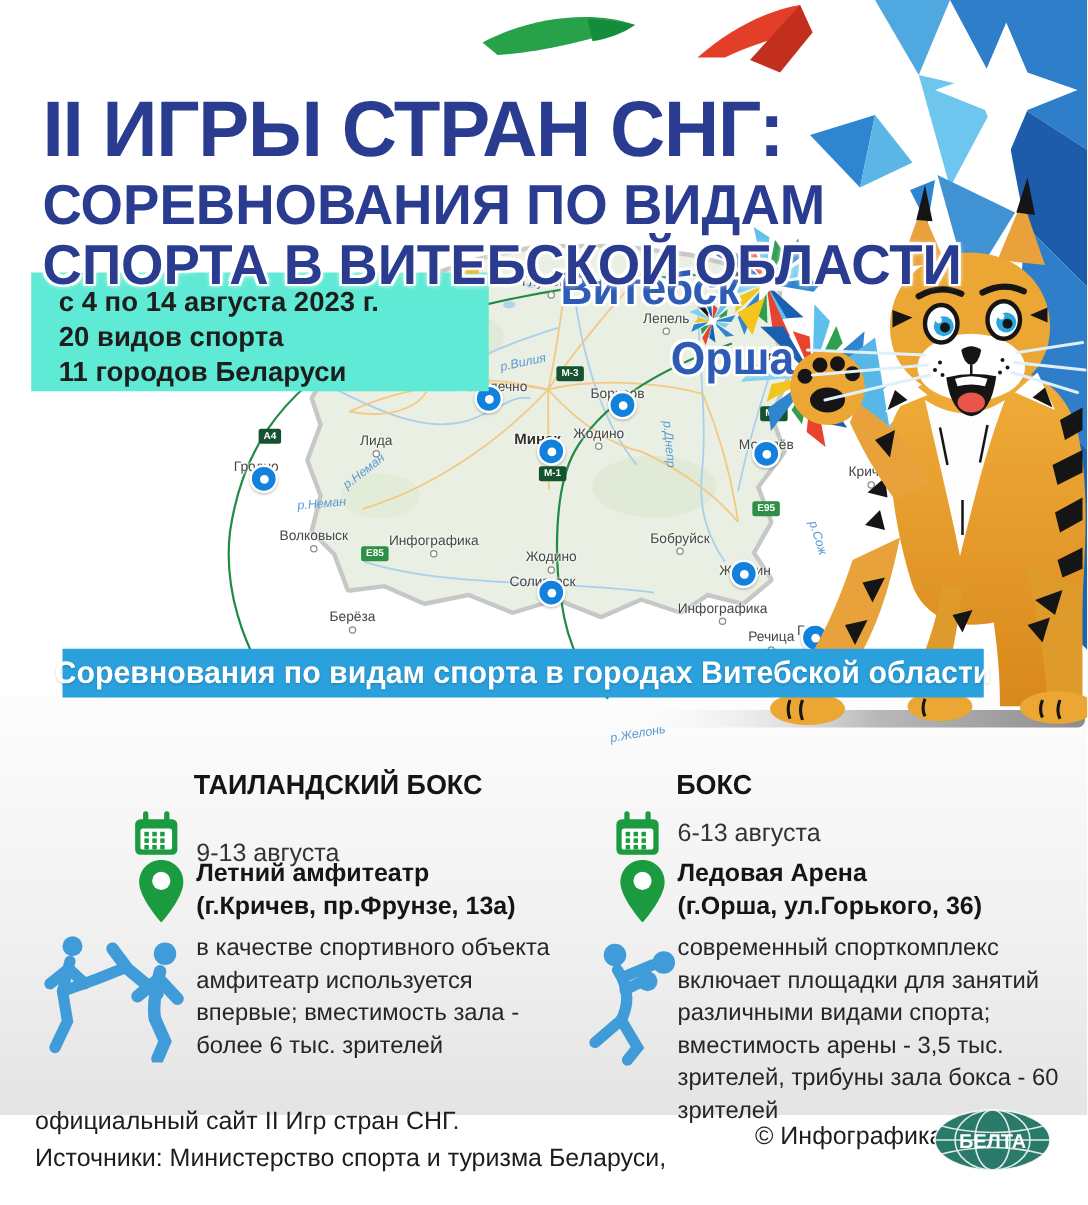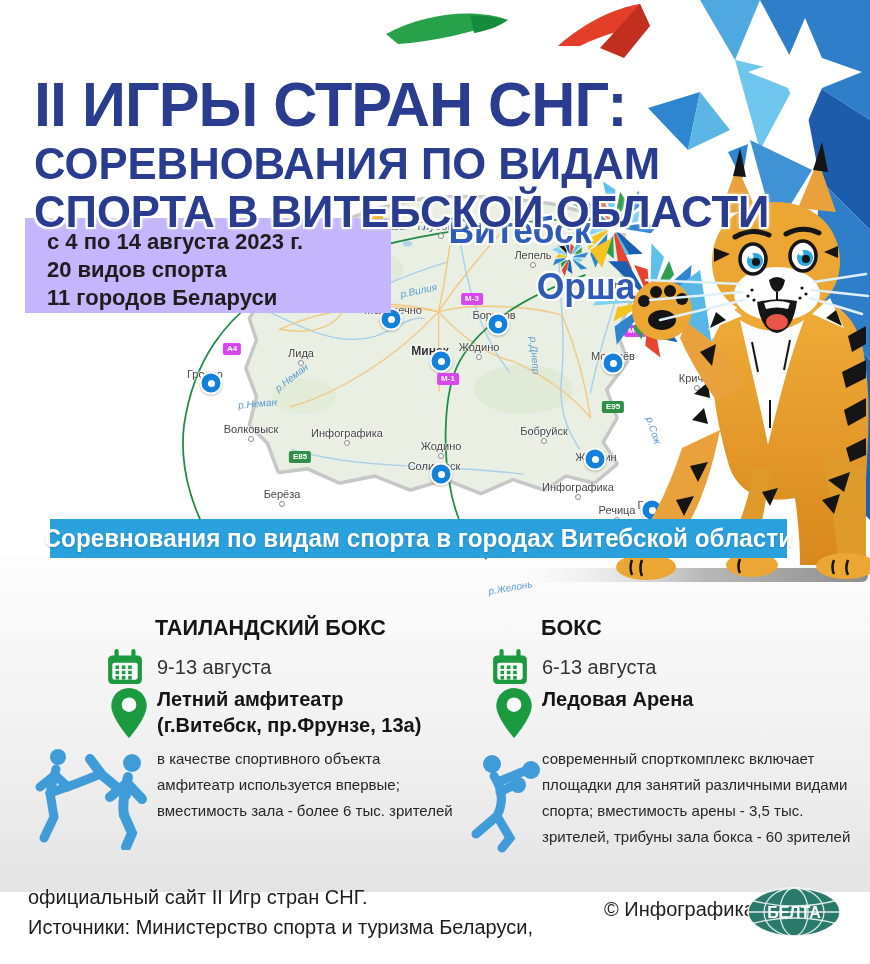--- a/index.html
+++ b/index.html
@@ -12,41 +12,41 @@
     background:linear-gradient(180deg,#fdfdfd 0%,#f1f1f1 55%,#e4e4e4 100%);}
 
   
   .header{left:34px;top:28px;width:830px;z-index:30;margin-top:40px;}
   .tl{color:#293c8f;font-weight:bold;transform-origin:left top;
       text-shadow:0 0 5px #fff,0 0 5px #fff,2px 2px 0 #fff,-2px -2px 0 #fff,2px -2px 0 #fff,-2px 2px 0 #fff;}
   .tl1{font-size:63px;line-height:72px;letter-spacing:-1px;transform:scaleX(.97);}
   .tl2,.tl3{font-size:45px;line-height:48px;transform:scaleX(.97);}
 
   
-  .info-box{left:25px;top:218px;width:366px;height:95px;background:#c4b5fd;z-index:25;
+  .info-box{left:25px;top:218px;width:366px;height:95px;background:#5eead4;z-index:25;
             padding:10px 0 0 22px;box-sizing:border-box;}
   .info-box:before{content:"";position:absolute;right:8px;top:-9px;width:0;height:0;
             border-left:14px solid transparent;border-bottom:10px solid #e8a700;}
   .info-line{font-size:22px;font-weight:bold;color:#1d1d1d;line-height:28px;}
 
   
   .map-svg{left:0;top:195px;z-index:1;}
   #map-layer{left:0;top:0;width:870px;height:964px;z-index:6;pointer-events:none;}
   .city{position:absolute;transform:translateX(-50%);font-size:11px;color:#474747;
         white-space:nowrap;text-shadow:0 0 3px #fff,0 0 3px #fff;}
   .city.big{font-size:12px;font-weight:bold;color:#303030;}
   .cdot{position:absolute;width:4px;height:4px;border:1px solid #8a8a8a;border-radius:50%;
         background:#fff;transform:translateX(-50%);}
   .mk{position:absolute;width:19px;height:19px;border-radius:50%;background:#1281dc;
       border:2px solid #fff;box-shadow:0 1px 2px rgba(0,0,0,.25);transform:translate(-50%,-50%);}
   .mki{position:absolute;left:50%;top:50%;width:7px;height:7px;border-radius:50%;
        background:#fff;transform:translate(-50%,-50%);}
   .rbadge{position:absolute;transform:translate(-50%,-50%);font-size:8px;font-weight:bold;
        color:#fff;padding:1px 4px;border-radius:2px;line-height:10px;}
-  .rbadge.red{background:#d946ef;margin-left:16px;}
+  .rbadge.red{background:#14532d;}
   .rbadge.green{background:#2f8f46;}
   .river{position:absolute;font-size:10px;font-style:italic;color:#5b9bd3;white-space:nowrap;}
 
   .city-hi{position:absolute;z-index:8;font-weight:bold;color:#2d5bb5;font-size:37px;
      transform:translateX(-50%) scaleX(.96);
      text-shadow:0 0 4px #fff,0 0 4px #fff,2px 2px 0 #fff,-2px -2px 0 #fff,2px -2px 0 #fff,-2px 2px 0 #fff;}
 
   .burst-svg{left:0;top:0;z-index:7;pointer-events:none;}
   .mascot-svg{left:0;top:0;z-index:10;pointer-events:none;}
 
@@ -54,21 +54,21 @@
   .banner{left:50px;top:519px;width:737px;height:39px;background:#2aa0dc;z-index:40;
           display:flex;align-items:center;justify-content:center;}
   .banner-text{color:#fff;font-weight:bold;font-size:25px;transform:scaleX(.97);white-space:nowrap;
           text-shadow:0 1px 2px rgba(0,0,0,.2);}
 
   
   .section{z-index:45;}
   .sec-title{position:absolute;font-size:22px;font-weight:bold;color:#151515;transform:scaleX(.98);transform-origin:left;white-space:nowrap;}
   .sec-dates{position:absolute;font-size:20px;color:#333;}
   .sec-venue{position:absolute;font-size:20px;font-weight:bold;color:#151515;line-height:26px;}
-  .sec-desc{position:absolute;font-size:15px;color:#262626;line-height:26px;}
+  .sec-desc{position:absolute;font-size:19px;color:#262626;line-height:26px;}
   .icon-abs{position:absolute;}
 
   
   .footer-src{left:28px;top:882px;width:520px;font-size:20px;color:#1d1d1d;line-height:30px;z-index:50;}
   .footer-credit{left:604px;top:898px;font-size:20px;color:#1d1d1d;z-index:50;}
   .belta{left:746px;top:886px;z-index:50;}
 </style>
 </head>
 <body>
 
@@ -172,23 +172,23 @@
       <div class="city" style="left: 578px; top: 481px;">Инфографика</div>
       <span class="cdot" style="left: 578px; top: 494px;"></span>
       <div class="city" style="left: 617px; top: 504px;">Речица</div>
       <span class="cdot" style="left: 617px; top: 517px;"></span>
       <div class="city" style="left: 656px; top: 499px;">Гомель</div>
       <span class="mk" style="left: 652px; top: 510px;">
         <span class="mki"></span>
       </span>
       <span class="rbadge red" style="left: 216px; top: 349px;">А4</span>
       <span class="rbadge red" style="left: 456px; top: 299px;">М-3</span>
-      <span class="rbadge red" style="left: 432px; top: 379px;">М-1</span>
+      <span class="rbadge red" style="left: 442px; top: 379px;">М-1</span>
       <span class="rbadge red" style="left: 619px; top: 331px;">М-8</span>
-      <span class="rbadge green" style="left: 300px; top: 457px;">Е85</span>
+      <span class="rbadge green" style="left: 300px; top: 443px;">Е85</span>
       <span class="rbadge green" style="left: 613px; top: 407px;">Е95</span>
       <span class="river" style="left: 400px; top: 285px; transform: rotate(-12deg);">р.Вилия</span>
       <span class="river" style="left: 272px; top: 372px; transform: rotate(-38deg);">р.Неман</span>
       <span class="river" style="left: 238px; top: 398px; transform: rotate(-5deg);">р.Неман</span>
       <span class="river" style="left: 516px; top: 350px; transform: rotate(85deg);">р.Днепр</span>
       <span class="river" style="left: 640px; top: 425px; transform: rotate(72deg);">р.Сож</span>
       <span class="river" style="left: 488px; top: 582px; transform: rotate(-10deg);">р.Желонь</span>
     </div>
 
   <svg class="abs burst-svg" width="870" height="964" viewBox="0 0 870 964">
@@ -394,28 +394,28 @@
           <rect x="21" y="16.5" width="3.4" height="3.4"></rect>
           <rect x="27" y="16.5" width="0" height="0"></rect>
         <rect x="9" y="21.5" width="3.4" height="3.4"></rect>
           <rect x="15" y="21.5" width="3.4" height="3.4"></rect>
           <rect x="21" y="21.5" width="3.4" height="3.4"></rect>
         <rect x="9" y="26.5" width="3.4" height="3.4"></rect>
           <rect x="15" y="26.5" width="3.4" height="3.4"></rect>
           <rect x="21" y="26.5" width="3.4" height="3.4"></rect>
       </g>
     </svg>
-    <div class="sec-dates" style="left:157px;top:656px;">9-13 августа</div>
+    <div class="sec-dates" style="left:157px;top:672px;">9-13 августа</div>
     <svg class="icon-abs" style="left:111px;top:688px;" width="36" height="50" viewBox="0 0 34 48">
       <path d="M17 0 C7 0 0 8 0 17 C0 29 17 48 17 48 C17 48 34 29 34 17 C34 8 27 0 17 0 Z" fill="#1b9a3f"></path>
       <circle cx="17" cy="16" r="7" fill="#fff"></circle>
     </svg>
     <div class="sec-venue" style="left:157px;top:686px;width:310px;">
       <div>Летний амфитеатр</div>
-      <div>(г.Витебск, пр.Фрунзе, 13а)</div>
+      <div>(г.Кричев, пр.Фрунзе, 13а)</div>
     </div>
     <svg class="icon-abs" style="left:30px;top:735px;" width="125" height="115" viewBox="0 0 125 115">
       <g stroke="#3f9cd9" stroke-width="9" stroke-linecap="round" fill="none">
         <circle cx="28" cy="22" r="8" fill="#3f9cd9" stroke="none"></circle>
         <path d="M26 34 L20 58"></path>
         <path d="M20 58 L24 82 L14 103"></path>
         <path d="M20 58 L48 48 L68 40"></path>
         <path d="M25 40 L10 52"></path>
         <path d="M25 40 L38 52"></path>
       </g>
@@ -449,20 +449,21 @@
           <rect x="21" y="26.5" width="3.4" height="3.4"></rect>
       </g>
     </svg>
     <div class="sec-dates" style="left:542px;top:656px;">6-13 августа</div>
     <svg class="icon-abs" style="left:496px;top:688px;" width="36" height="50" viewBox="0 0 34 48">
       <path d="M17 0 C7 0 0 8 0 17 C0 29 17 48 17 48 C17 48 34 29 34 17 C34 8 27 0 17 0 Z" fill="#1b9a3f"></path>
       <circle cx="17" cy="16" r="7" fill="#fff"></circle>
     </svg>
     <div class="sec-venue" style="left:542px;top:686px;width:320px;">
       <div>Ледовая Арена</div>
+      <div>(г.Орша, ул.Горького, 36)</div>
     </div>
     <svg class="icon-abs" style="left:452px;top:748px;" width="95" height="105" viewBox="0 0 95 105">
       <g stroke="#3f9cd9" stroke-width="9" stroke-linecap="round" fill="none">
         <circle cx="40" cy="16" r="9" fill="#3f9cd9" stroke="none"></circle>
         <path d="M42 28 C50 40 52 54 45 68"></path>
         <path d="M46 34 L70 24"></path>
         <path d="M48 44 L60 38"></path>
         <path d="M45 68 L24 86"></path>
         <path d="M45 68 L58 90 L50 100"></path>
       </g>

